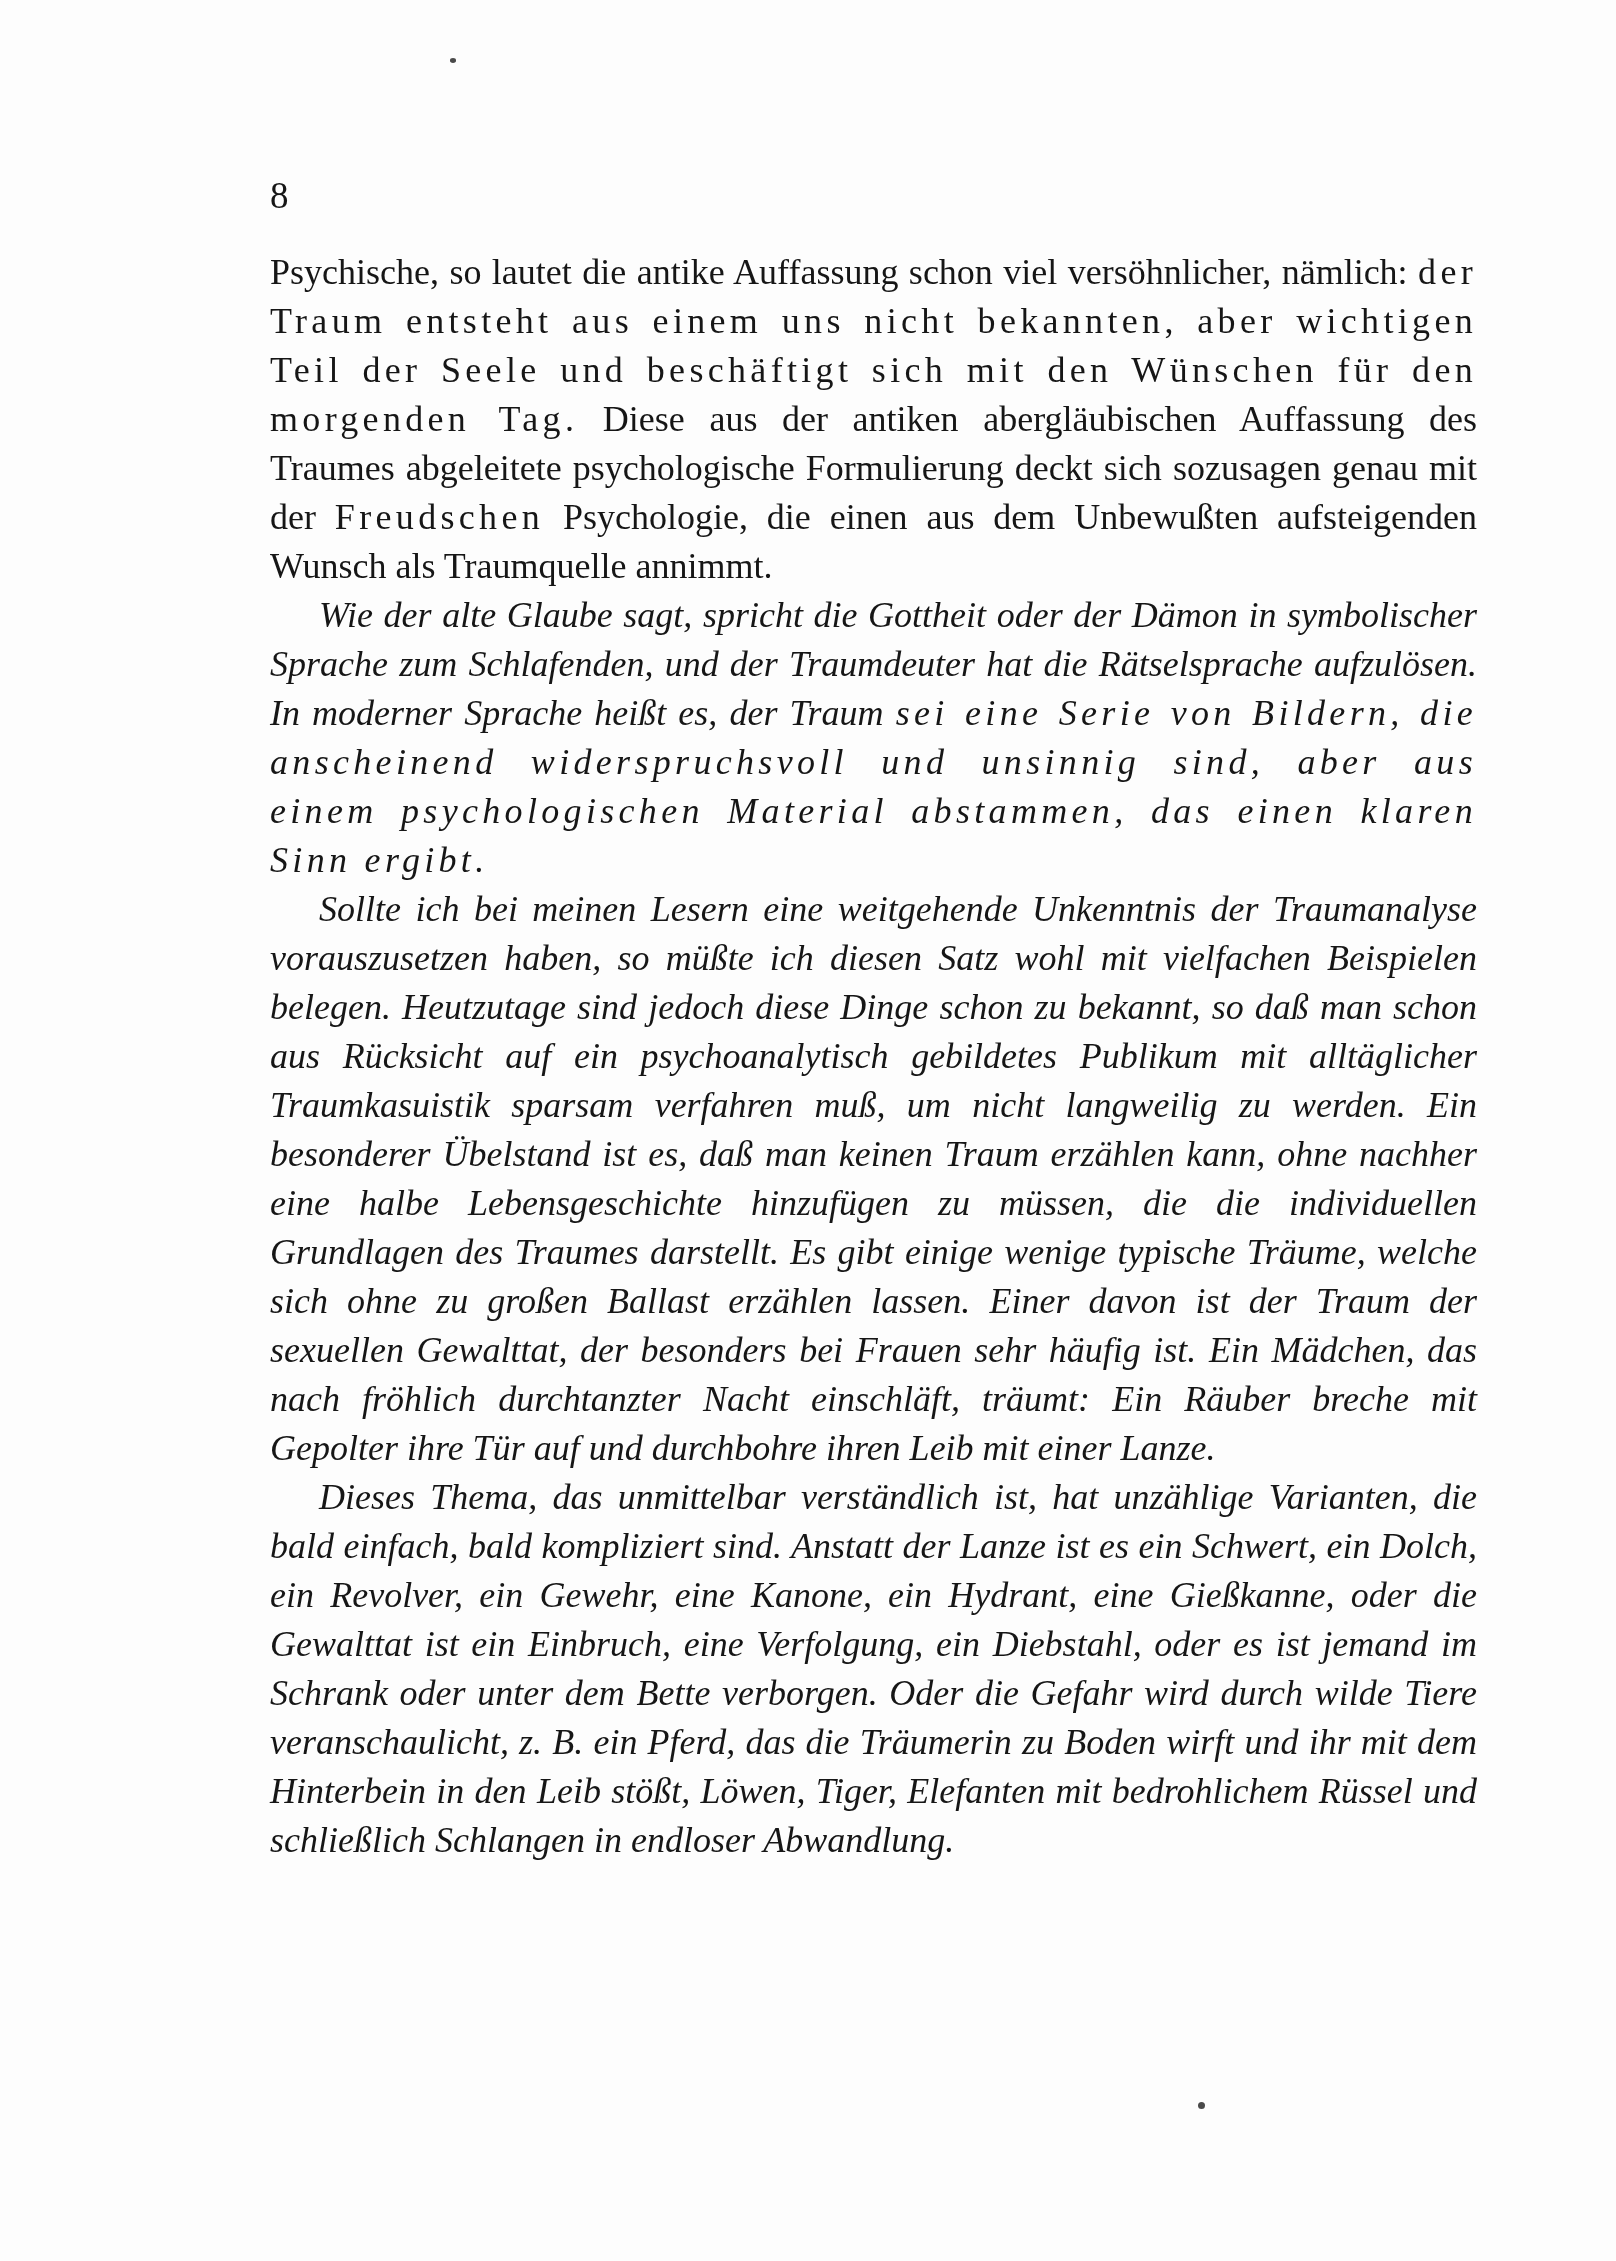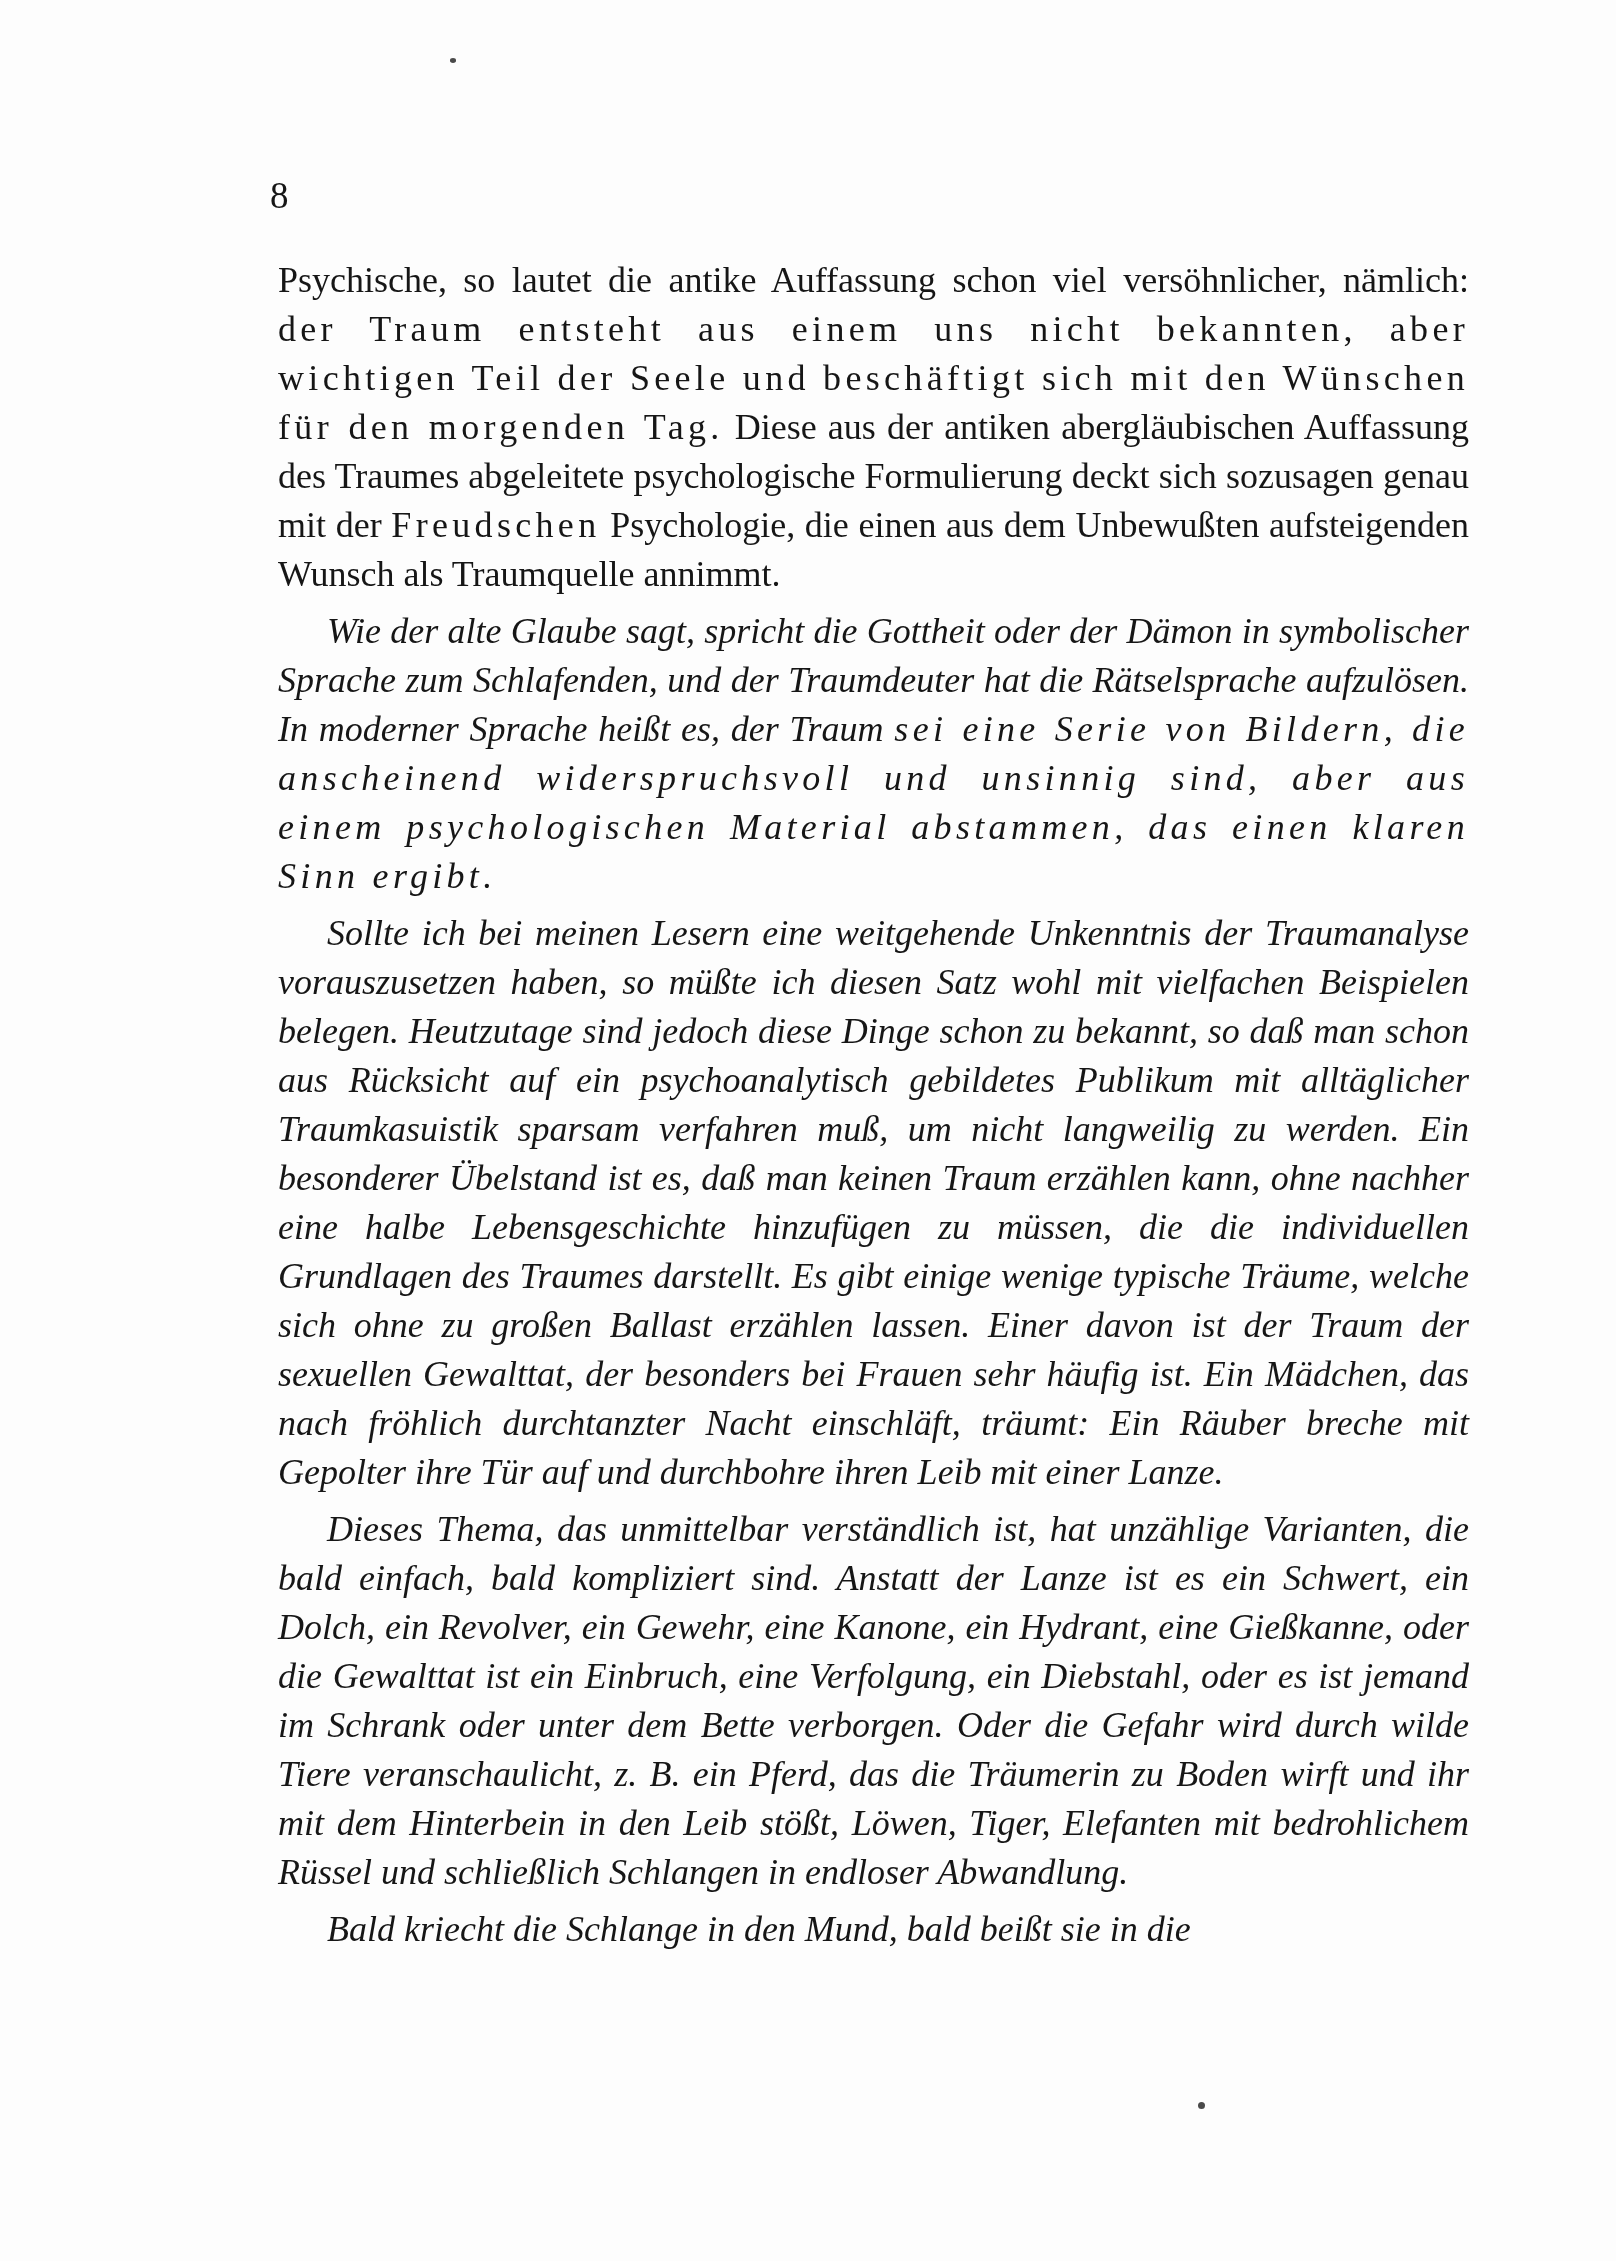--- a/index.html
+++ b/index.html
@@ -30,21 +30,21 @@
     position: absolute;
     left: 270px;
     top: 248px;
     width: 1207px;
     font-size: 36px;
     line-height: 49px;
     text-align: justify;
     text-justify: inter-word;
   }
   .para {
-    margin: 8px;
+    margin: 0;
     padding: 0;
     text-indent: 0;
   }
   .para.indent {
     text-indent: 49px;
     font-style: italic;
   }
   .spaced {
     letter-spacing: 0.12em;
   }
@@ -74,17 +74,16 @@
 <body>
 
 <div class="page">
   <span class="speck speck-top"></span>
   <div class="page-number">8</div>
   <div class="text-block">
       <p class="para"><span class="normal">Psychische, so lautet die antike Auffassung schon viel versöhnlicher, nämlich: </span><span class="spaced">der Traum entsteht aus einem uns nicht bekannten, aber wichtigen Teil der Seele und beschäftigt sich mit den Wünschen für den morgenden Tag.</span><span class="normal"> Diese aus der antiken abergläubischen Auffassung des Traumes abgeleitete psychologische Formulierung deckt sich sozusagen genau mit der </span><span class="spaced">Freudschen</span><span class="normal"> Psychologie, die einen aus dem Unbewußten aufsteigenden Wunsch als Traumquelle annimmt.</span></p>
       <p class="para indent"><span class="normal">Wie der alte Glaube sagt, spricht die Gottheit oder der Dämon in symbolischer Sprache zum Schlafenden, und der Traumdeuter hat die Rätselsprache aufzulösen. In moderner Sprache heißt es, der Traum </span><span class="spaced">sei eine Serie von Bildern, die anscheinend widerspruchsvoll und unsinnig sind, aber aus einem psychologischen Material abstammen, das einen klaren Sinn ergibt.</span></p>
       <p class="para indent"><span class="normal">Sollte ich bei meinen Lesern eine weitgehende Unkenntnis der Traumanalyse vorauszusetzen haben, so müßte ich diesen Satz wohl mit vielfachen Beispielen belegen. Heutzutage sind jedoch diese Dinge schon zu bekannt, so daß man schon aus Rücksicht auf ein psychoanalytisch gebildetes Publikum mit alltäglicher Traumkasuistik sparsam verfahren muß, um nicht langweilig zu werden. Ein besonderer Übelstand ist es, daß man keinen Traum erzählen kann, ohne nachher eine halbe Lebensgeschichte hinzufügen zu müssen, die die individuellen Grundlagen des Traumes darstellt. Es gibt einige wenige typische Träume, welche sich ohne zu großen Ballast erzählen lassen. Einer davon ist der Traum der sexuellen Gewalttat, der besonders bei Frauen sehr häufig ist. Ein Mädchen, das nach fröhlich durchtanzter Nacht einschläft, träumt: Ein Räuber breche mit Gepolter ihre Tür auf und durchbohre ihren Leib mit einer Lanze.</span></p>
       <p class="para indent"><span class="normal">Dieses Thema, das unmittelbar verständlich ist, hat unzählige Varianten, die bald einfach, bald kompliziert sind. Anstatt der Lanze ist es ein Schwert, ein Dolch, ein Revolver, ein Gewehr, eine Kanone, ein Hydrant, eine Gießkanne, oder die Gewalttat ist ein Einbruch, eine Verfolgung, ein Diebstahl, oder es ist jemand im Schrank oder unter dem Bette verborgen. Oder die Gefahr wird durch wilde Tiere veranschaulicht, z. B. ein Pferd, das die Träumerin zu Boden wirft und ihr mit dem Hinterbein in den Leib stößt, Löwen, Tiger, Elefanten mit bedrohlichem Rüssel und schließlich Schlangen in endloser Abwandlung.</span></p>
-      <p class="para indent"><span class="normal">Bald kriecht die Schlange in den Mund, bald beißt sie in die</span></p>
     </div>
   <span class="speck speck-bottom"></span>
 </div>
 
 
 </body></html>

